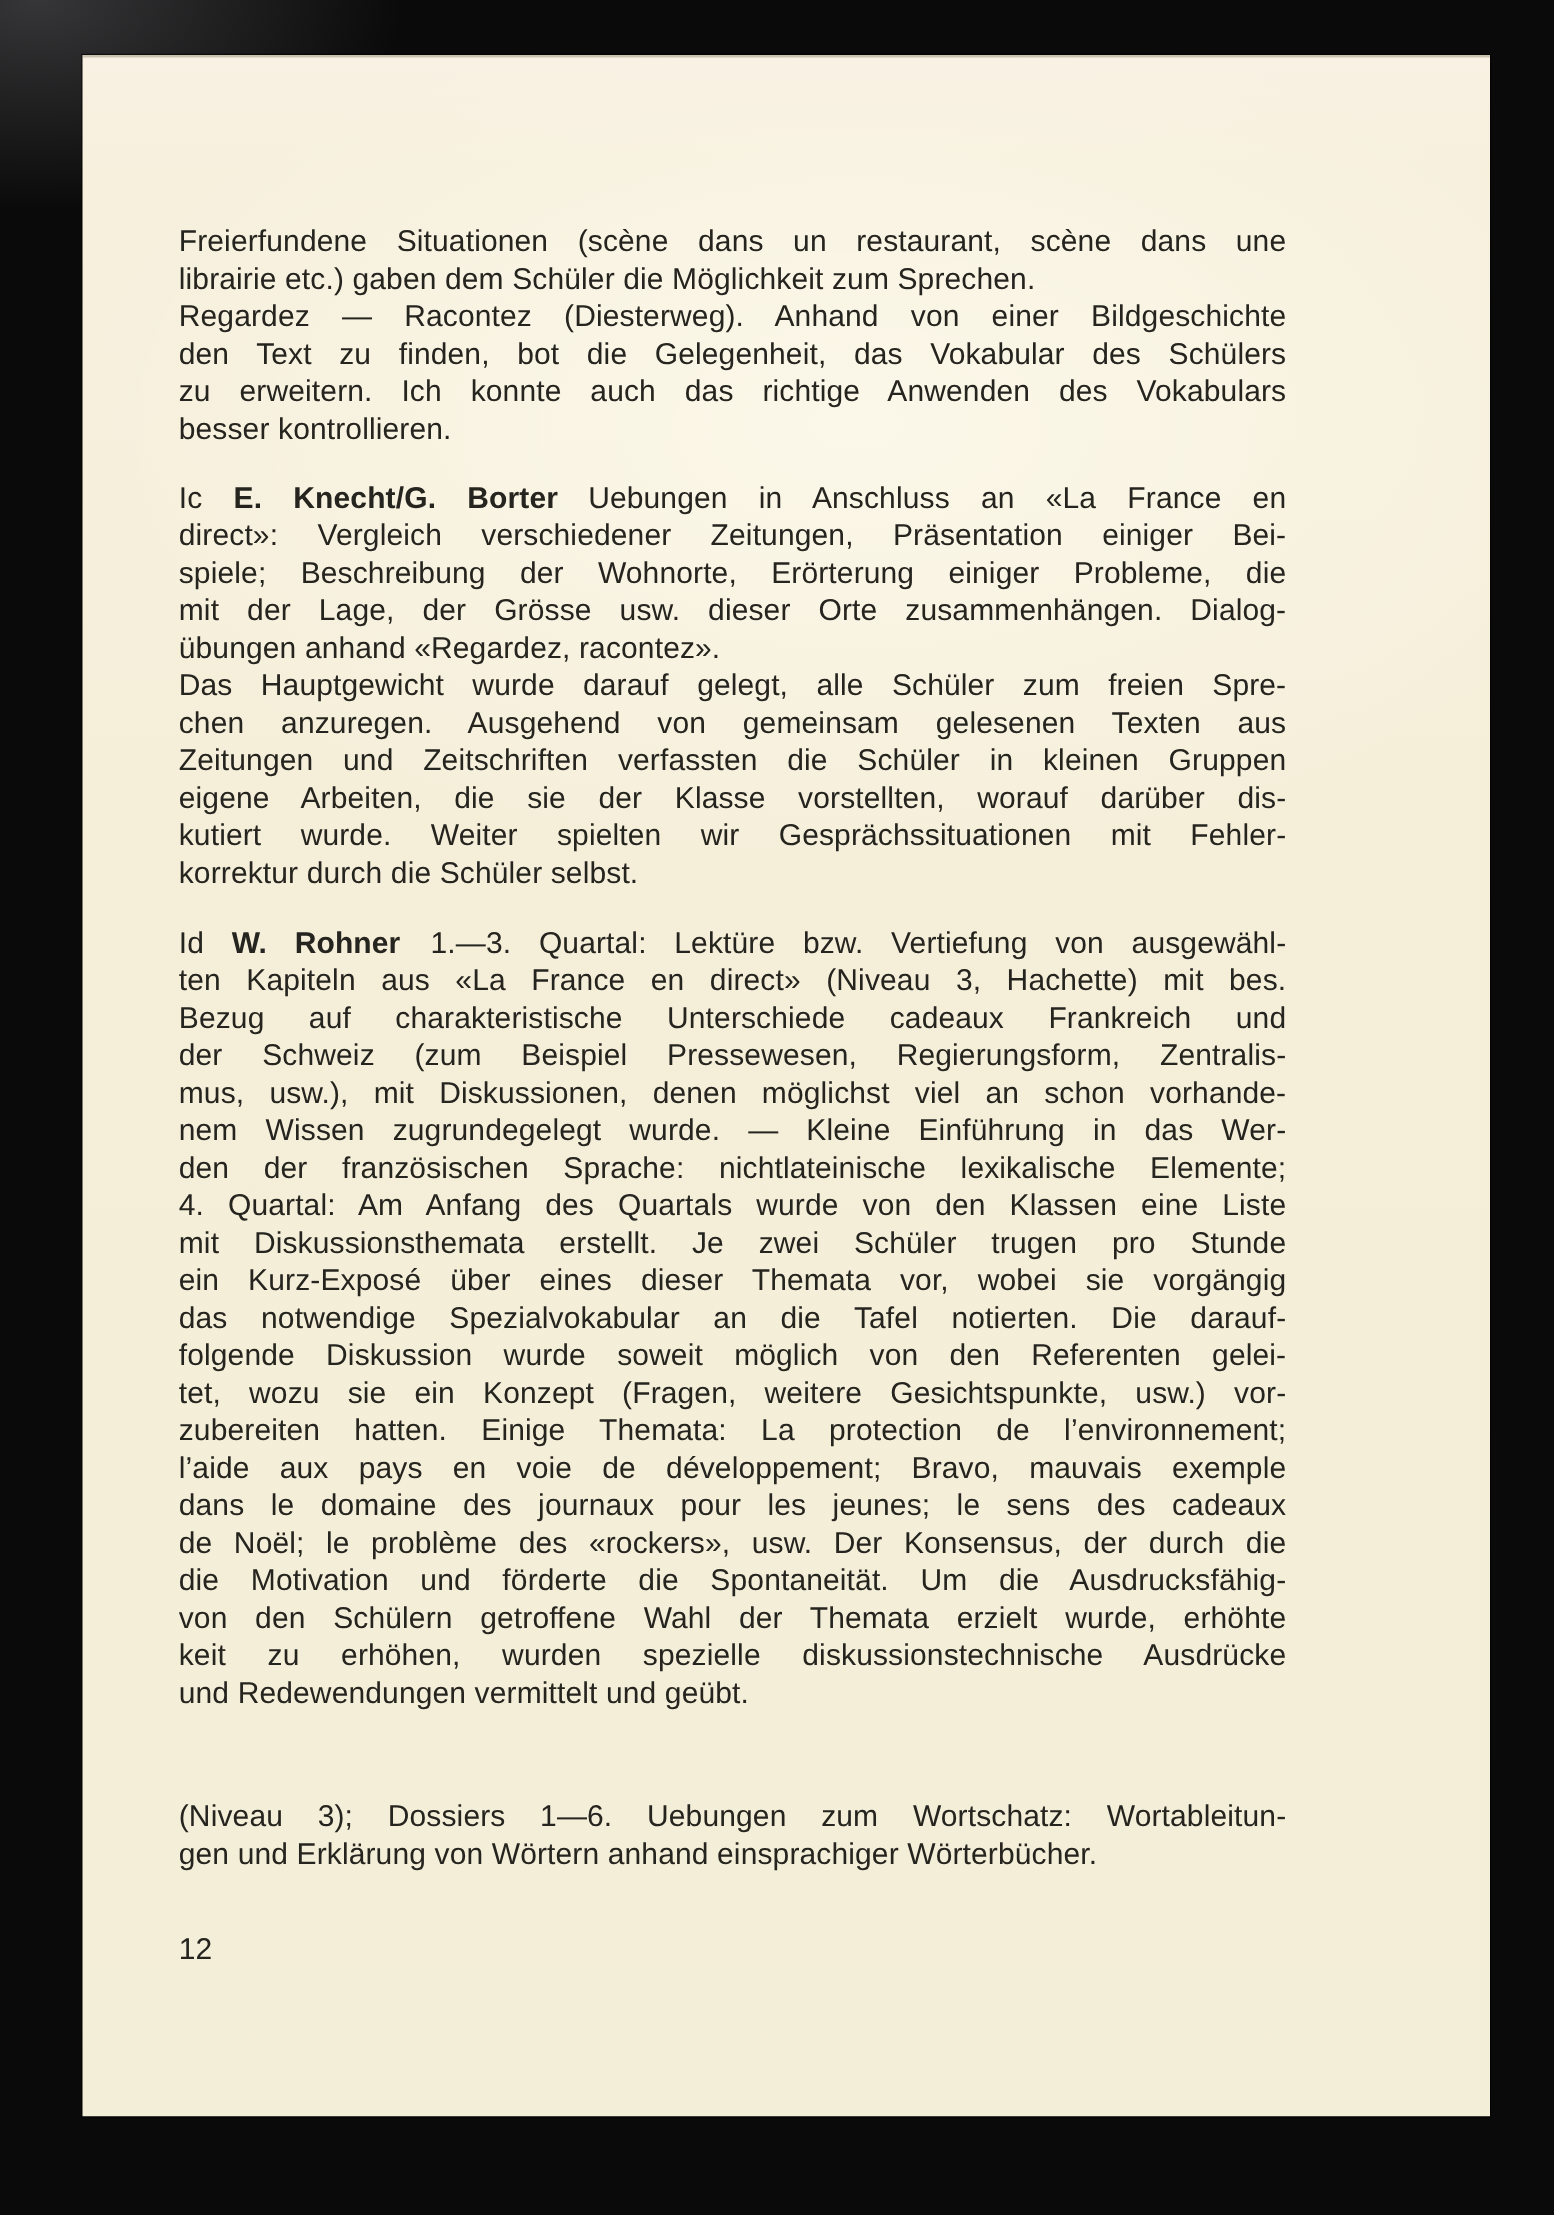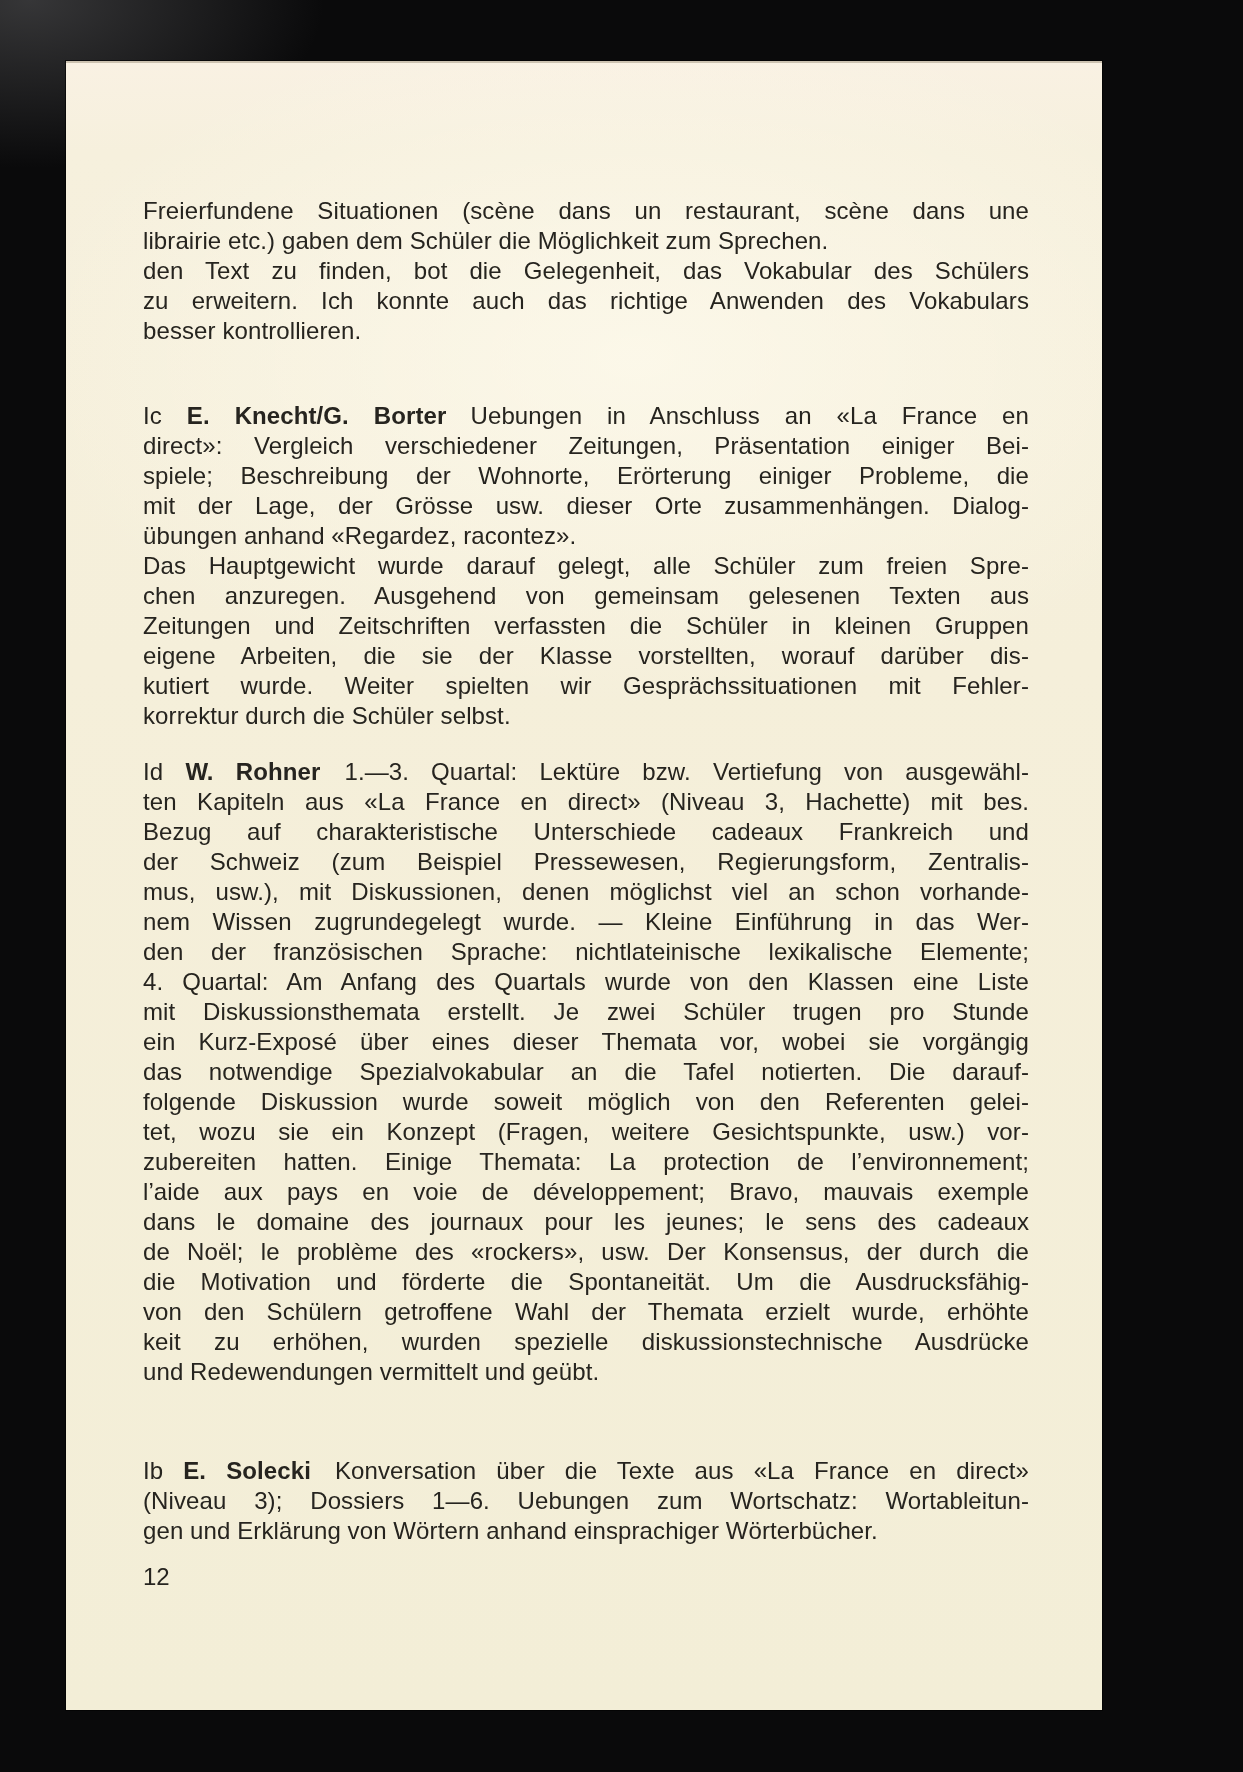--- a/index.html
+++ b/index.html
@@ -5,22 +5,22 @@
   html,body { margin:0; padding:0; }
   body {
     width:1243px; height:1772px;
     position:relative; overflow:hidden;
     background:
       radial-gradient(420px 240px at 30px 0px, rgba(90,90,92,.55) 0%, rgba(20,20,22,0) 70%),
       #0a0a0b;
     font-family:"Liberation Sans", sans-serif;
   }
   .paper {
-    position:absolute; left:66px; top:61px;
-    width:1036px; height:1649px;
+    position:absolute; left:66px; top:44px;
+    width:1126px; height:1649px;
     background:
       radial-gradient(900px 500px at 55% 18%, rgba(255,252,240,.65) 0%, rgba(255,252,240,0) 70%),
       linear-gradient(180deg, #f9f1e3 0px, #f6f0dd 90px, #f5efda 600px, #f3eed7 100%);
     box-shadow: inset 0 2px 0 rgba(70,55,25,.25), 0 0 0 1px rgba(0,0,0,.6);
   }
   .block { position:absolute; left:77px; width:886px; }
   .line {
     height:30px; line-height:30px;
     font-size:24px; letter-spacing:.1px;
     color:var(--ink, #26241f);
@@ -35,20 +35,21 @@
   }
 </style>
 </head>
 <body>
 
 <div class="paper">
   <div id="text-root">
       <div class="block" style="top: 135px;">
         <div class="line j"><span>Freierfundene Situationen (scène dans un restaurant, scène dans une</span></div>
         <div class="line"><span>librairie etc.) gaben dem Schüler die Möglichkeit zum Sprechen.</span></div>
+        <div class="line j"><span>Regardez — Racontez (Diesterweg). Anhand von einer Bildgeschichte</span></div>
         <div class="line j"><span>den Text zu finden, bot die Gelegenheit, das Vokabular des Schülers</span></div>
         <div class="line j"><span>zu erweitern. Ich konnte auch das richtige Anwenden des Vokabulars</span></div>
         <div class="line"><span>besser kontrollieren.</span></div>
       </div>
       <div class="block" style="top: 340px;">
         <div class="line j"><span>Ic </span><b>E. Knecht/G. Borter</b><span> Uebungen in Anschluss an «La France en</span></div>
         <div class="line j"><span>direct»: Vergleich verschiedener Zeitungen, Präsentation einiger Bei-</span></div>
         <div class="line j"><span>spiele; Beschreibung der Wohnorte, Erörterung einiger Probleme, die</span></div>
         <div class="line j"><span>mit der Lage, der Grösse usw. dieser Orte zusammenhängen. Dialog-</span></div>
         <div class="line"><span>übungen anhand «Regardez, racontez».</span></div>
@@ -76,19 +77,18 @@
         <div class="line j"><span>zubereiten hatten. Einige Themata: La protection de l’environnement;</span></div>
         <div class="line j"><span>l’aide aux pays en voie de développement; Bravo, mauvais exemple</span></div>
         <div class="line j"><span>dans le domaine des journaux pour les jeunes; le sens des cadeaux</span></div>
         <div class="line j"><span>de Noël; le problème des «rockers», usw. Der Konsensus, der durch die</span></div>
         <div class="line j"><span>die Motivation und förderte die Spontaneität. Um die Ausdrucksfähig-</span></div>
         <div class="line j"><span>von den Schülern getroffene Wahl der Themata erzielt wurde, erhöhte</span></div>
         <div class="line j"><span>keit zu erhöhen, wurden spezielle diskussionstechnische Ausdrücke</span></div>
         <div class="line"><span>und Redewendungen vermittelt und geübt.</span></div>
       </div>
       <div class="block" style="top: 1395px;">
-        <div class="line j"><span>Ib </span><b>E. Solecki</b><span> Konversation über die Texte aus «La France en direct»</span></div>
         <div class="line j"><span>(Niveau 3); Dossiers 1—6. Uebungen zum Wortschatz: Wortableitun-</span></div>
         <div class="line"><span>gen und Erklärung von Wörtern anhand einsprachiger Wörterbücher.</span></div>
       </div>
     </div>
   <div class="pagenum">12</div>
 </div>
 
 </body></html>

